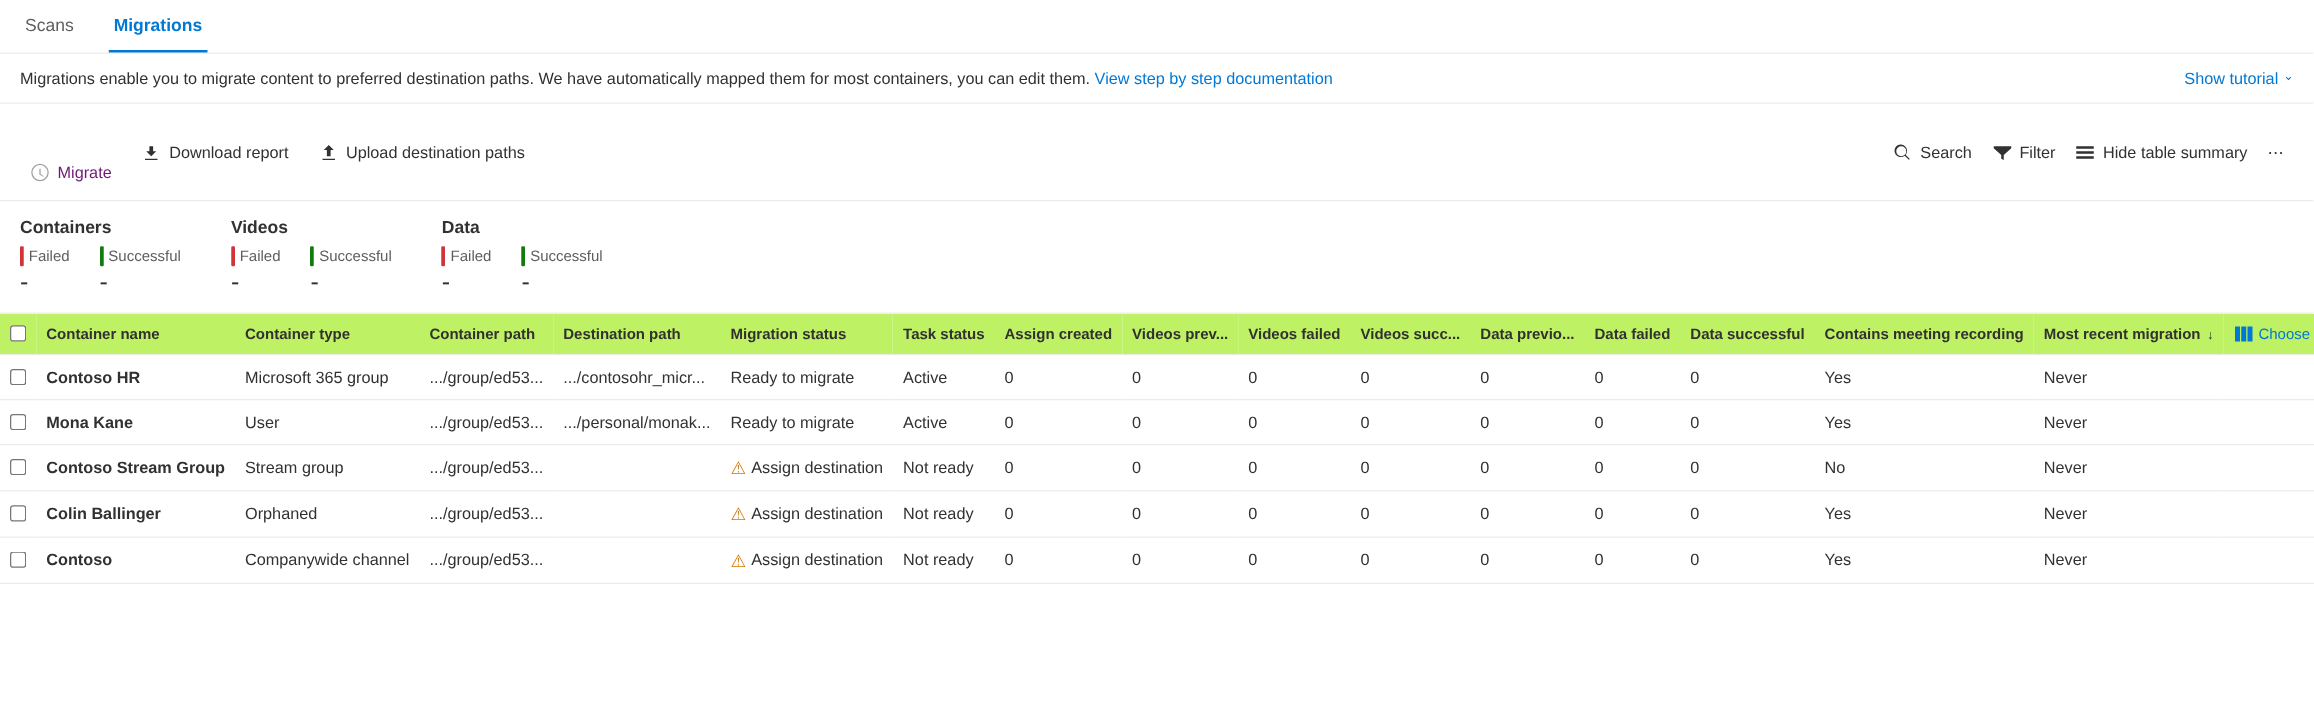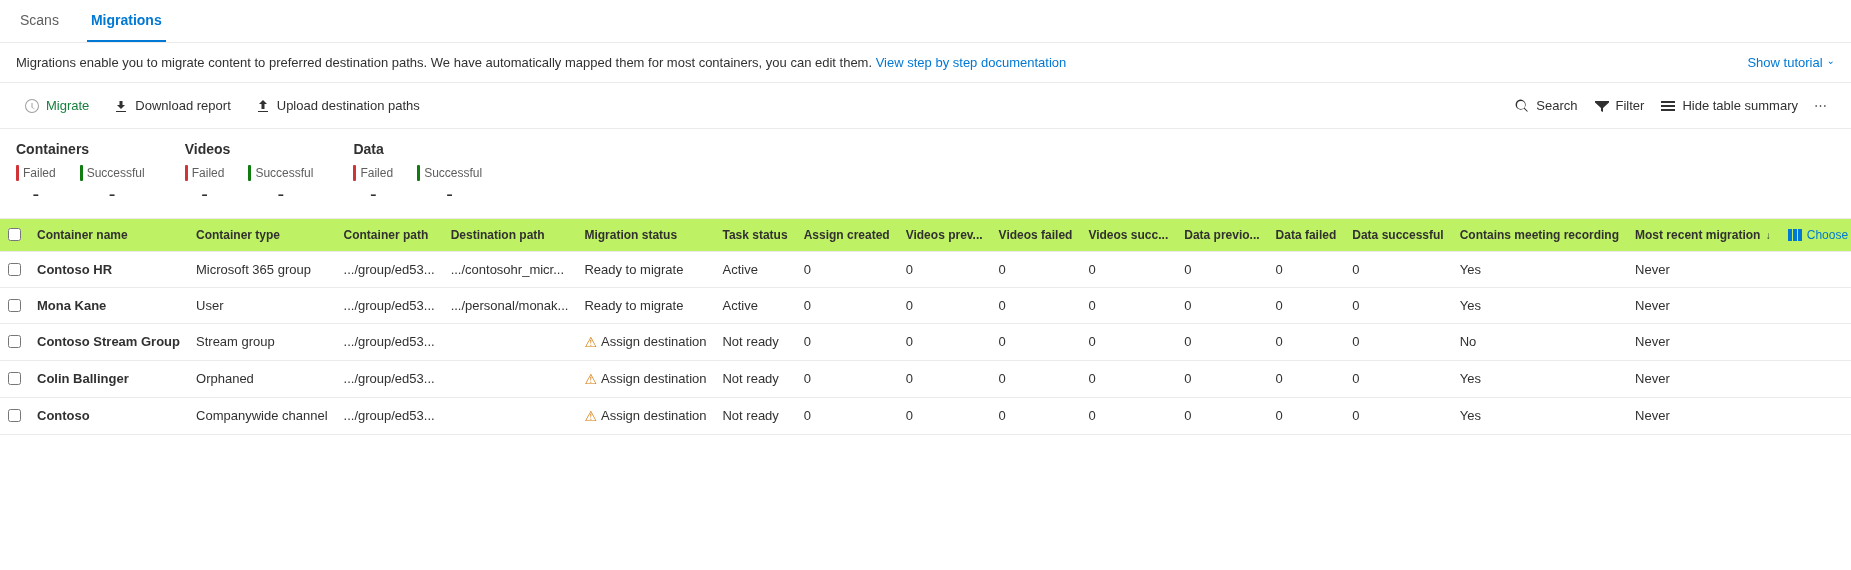--- a/index.html
+++ b/index.html
@@ -11,28 +11,28 @@
 
     .info-bar { display: flex; align-items: center; justify-content: space-between; padding: 12px 16px; font-size: 13px; color: #323130; border-bottom: 1px solid #edebe9; }
     .info-bar a { color: #0078d4; text-decoration: none; }
     .show-tutorial { display: flex; align-items: flex-start; gap: 4px; color: #0078d4; cursor: pointer; font-size: 13px; white-space: nowrap; }
 
     .toolbar { display: flex; align-items: center; justify-content: space-between; padding: 8px 16px; border-bottom: 1px solid #edebe9; }
     .toolbar-left { display: flex; align-items: center; gap: 8px; }
     .toolbar-right { display: flex; align-items: center; }
 
     .toolbar-btn { display: flex; align-items: center; gap: 6px; padding: 6px 8px; background: none; border: none; cursor: pointer; color: #323130; font-size: 13px; border-radius: 2px; }
-    .toolbar-btn.disabled { color: #15803d; cursor: default; }
+    .toolbar-btn.disabled { color: #701a75; cursor: default; margin-top: 32px; }
 
     .summary-section { padding: 12px 16px; border-bottom: 1px solid #edebe9; }
     .summary-groups { display: flex; gap: 0; }
     .summary-group { margin-right: 40px; }
     .summary-group-title { font-size: 14px; font-weight: 600; color: #323130; margin-bottom: 8px; }
     .summary-items { display: flex; gap: 24px; }
-    .summary-item { display: flex; flex-direction: column; gap: 2px; text-align: center; }
+    .summary-item { display: flex; flex-direction: column; gap: 2px; }
     .summary-item-label { font-size: 12px; color: #605e5c; display: flex; align-items: center; gap: 4px; }
     .summary-item-value { font-size: 20px; font-weight: 400; color: #323130; }
     .indicator-red { width: 3px; height: 16px; background: #d13438; display: inline-block; border-radius: 1px; }
     .indicator-green { width: 3px; height: 16px; background: #107c10; display: inline-block; border-radius: 1px; }
 
     .table-container { overflow-x: auto; }
     table { width: 100%; border-collapse: collapse; font-size: 13px; }
     thead tr { border-bottom: 1px solid #edebe9; }
     thead th { padding: 8px 8px 8px 8px; text-align: left; font-weight: 600; color: #323130; font-size: 12px; white-space: nowrap; background: #bef264; margin-left: 12px; }
     tbody tr { border-bottom: 1px solid #edebe9; }

